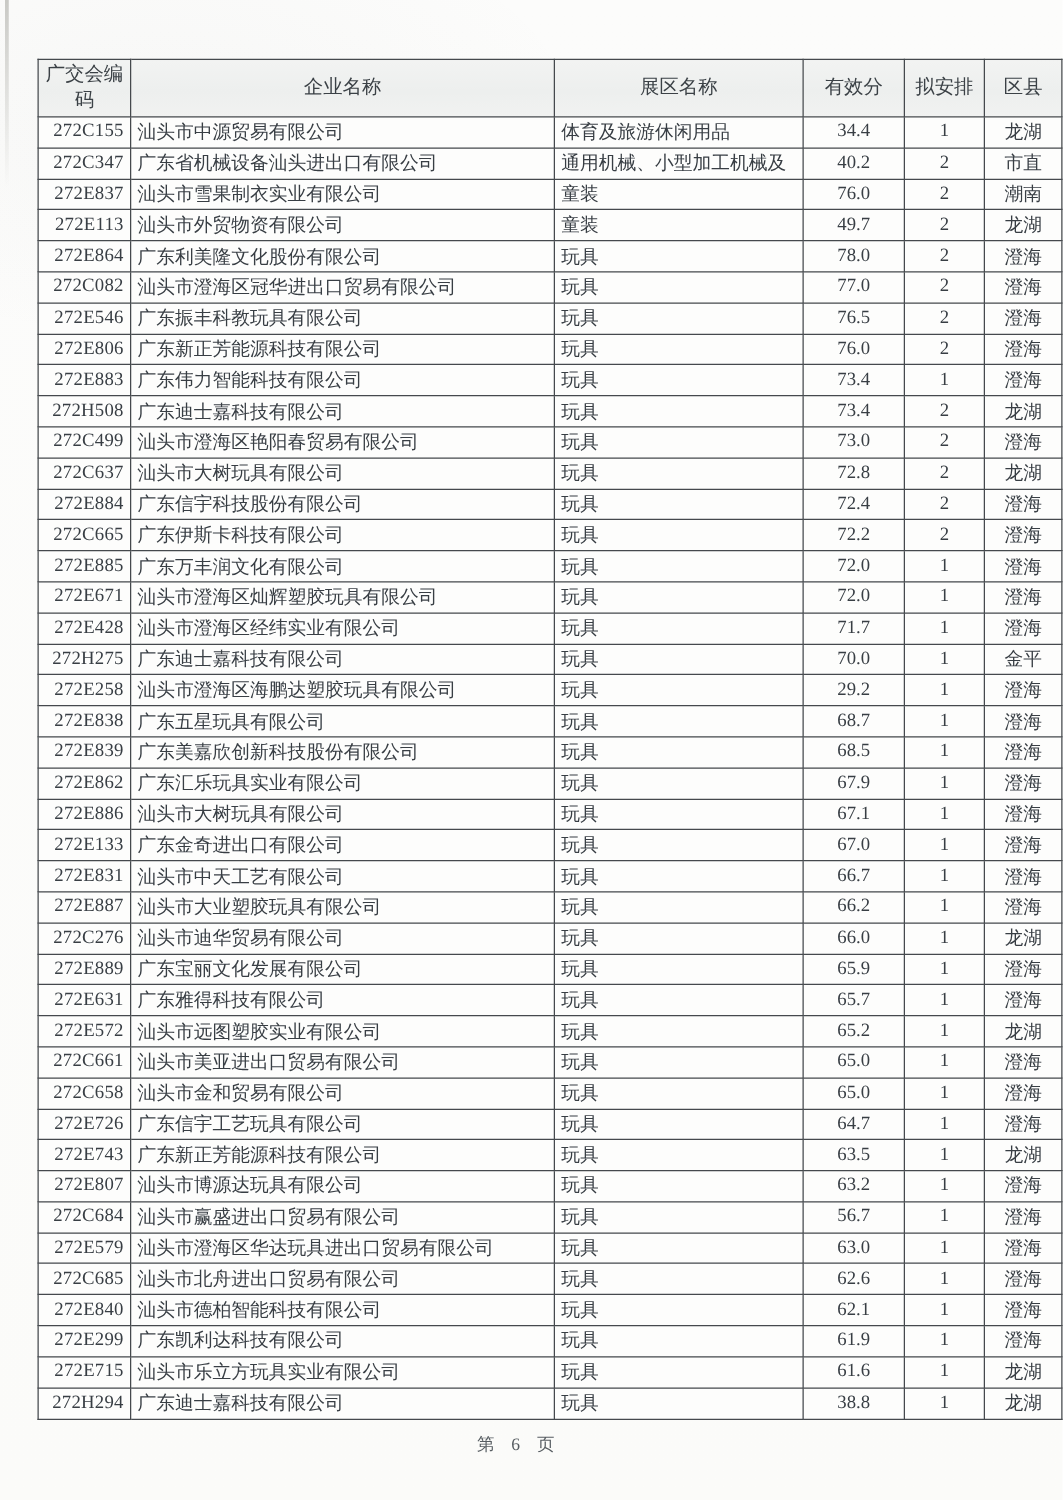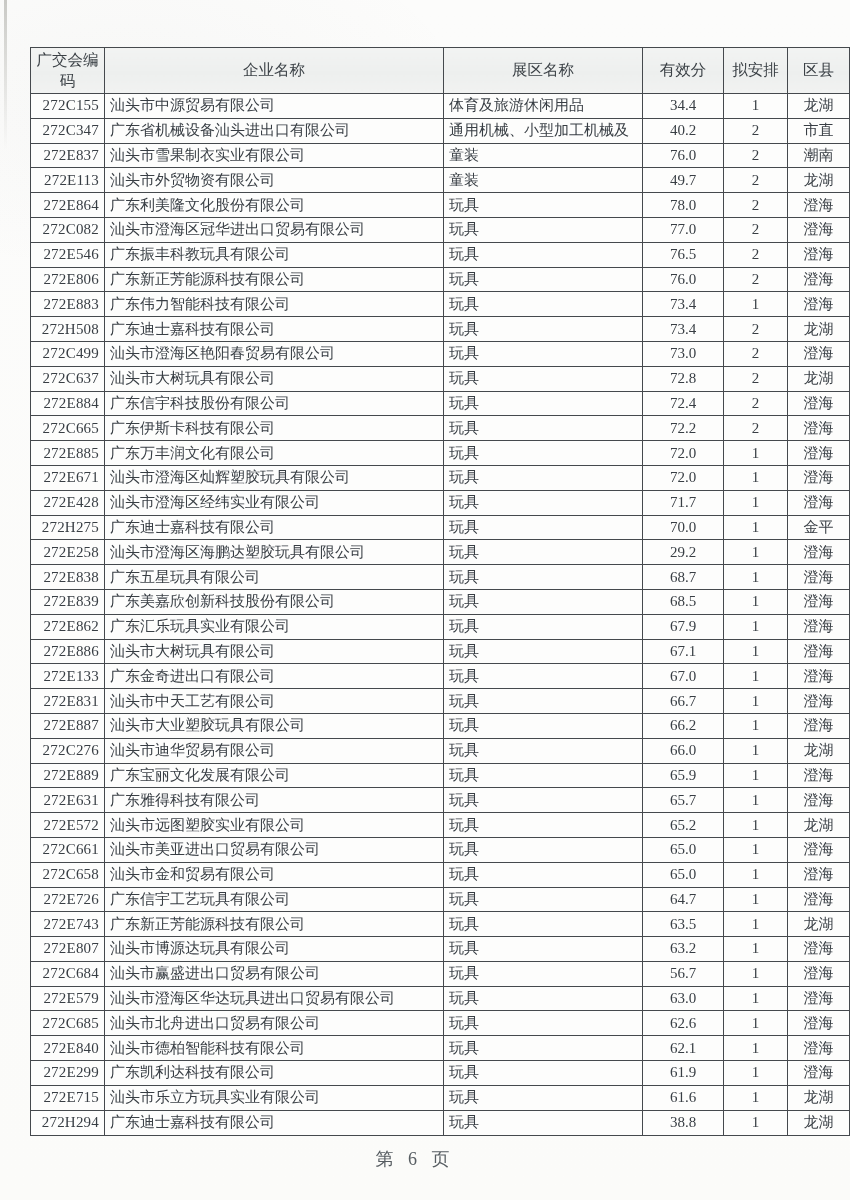--- a/index.html
+++ b/index.html
@@ -44,21 +44,21 @@
     white-space: nowrap;
     padding: 0 5px;
     background: #fdfdfc;
   }
   td.cell-code { font-size: 14px; letter-spacing: 0.2px; text-align: right; }
   td.cell-text { text-align: left; }
   td.cell-num  { font-size: 14px; text-align: center; }
   .page-footer {
     position: absolute; top: 1147px; left: 0; width: 830px;
     text-align: center;
-    font-size: 18px;
+    font-size: 14px;
     color: #575d62;
     letter-spacing: 5px;
   }
 </style>
 </head>
 <body>
 
 <div class="scan-edge-left"></div>
 
 <table class="roster">

